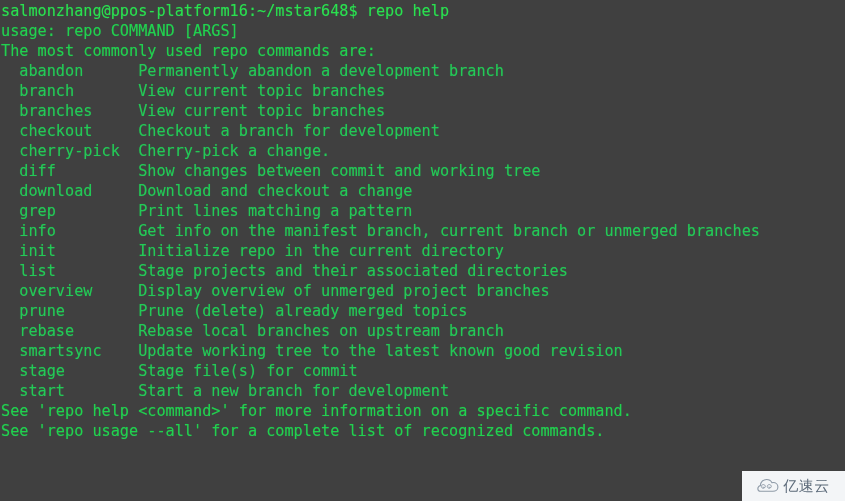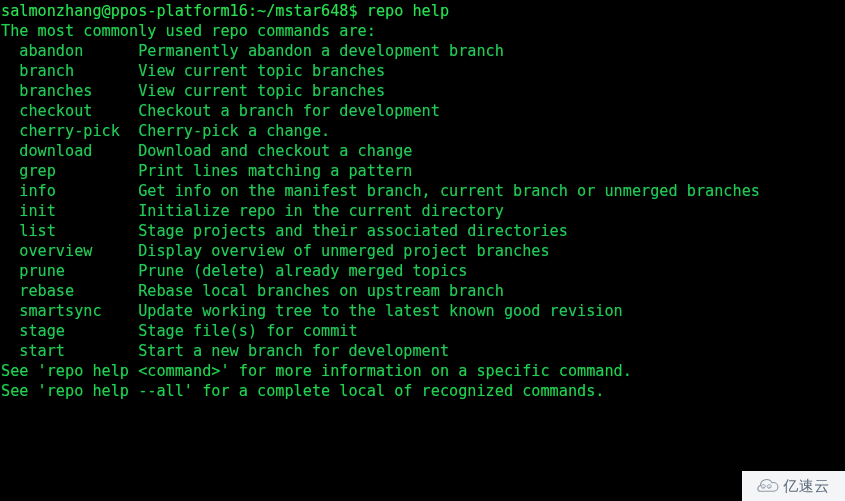--- a/index.html
+++ b/index.html
@@ -11,21 +11,21 @@
     width: 845px;
     height: 501px;
     overflow: hidden;
     font-family: "DejaVu Sans Mono", "Liberation Mono", monospace;
   }
 
   #terminal {
     position: relative;
     width: 845px;
     height: 501px;
-    background: #000000;
+    background: #404040;
     box-sizing: border-box;
     padding: 1px 0 0 1px;
   }
 
   .term-line {
     display: block;
     height: 20px;
     line-height: 20px;
     font-size: 15.2px;
     letter-spacing: 0px;
@@ -71,45 +71,47 @@
     white-space: nowrap;
   }
 </style>
 </head>
 <body>
 
 <div id="terminal">
 
   <div class="term-line prompt-line">salmonzhang@ppos-platform16:~/mstar648$ repo help</div>
 
+  <div class="term-line">usage: repo COMMAND [ARGS]</div>
 
   <div class="term-line">The most commonly used repo commands are:</div>
 
   <div>
     <div class="term-line cmd-row">  abandon      Permanently abandon a development branch</div>
     <div class="term-line cmd-row">  branch       View current topic branches</div>
     <div class="term-line cmd-row">  branches     View current topic branches</div>
     <div class="term-line cmd-row">  checkout     Checkout a branch for development</div>
     <div class="term-line cmd-row">  cherry-pick  Cherry-pick a change.</div>
+    <div class="term-line cmd-row">  diff         Show changes between commit and working tree</div>
     <div class="term-line cmd-row">  download     Download and checkout a change</div>
     <div class="term-line cmd-row">  grep         Print lines matching a pattern</div>
     <div class="term-line cmd-row">  info         Get info on the manifest branch, current branch or unmerged branches</div>
     <div class="term-line cmd-row">  init         Initialize repo in the current directory</div>
     <div class="term-line cmd-row">  list         Stage projects and their associated directories</div>
     <div class="term-line cmd-row">  overview     Display overview of unmerged project branches</div>
     <div class="term-line cmd-row">  prune        Prune (delete) already merged topics</div>
     <div class="term-line cmd-row">  rebase       Rebase local branches on upstream branch</div>
     <div class="term-line cmd-row">  smartsync    Update working tree to the latest known good revision</div>
     <div class="term-line cmd-row">  stage        Stage file(s) for commit</div>
     <div class="term-line cmd-row">  start        Start a new branch for development</div>
   </div>
 
   <div>
     <div class="term-line">See 'repo help &lt;command&gt;' for more information on a specific command.</div>
-    <div class="term-line">See 'repo help --all' for a complete local of recognized commands.</div>
+    <div class="term-line">See 'repo usage --all' for a complete list of recognized commands.</div>
   </div>
 
   <div id="watermark">
     <svg class="wm-icon" viewBox="0 0 34 24" aria-hidden="true">
       <path d="M9.2 20.2 H24.6 C29.1 20.2 32.3 17.2 32.3 13.4 C32.3 9.7 29.2 6.7 25.0 6.7 C24.3 6.7 23.7 6.8 23.1 6.9 C21.6 3.9 18.4 2.0 14.8 2.0 C9.6 2.0 5.4 5.9 5.4 10.8 C5.4 11.0 5.4 11.2 5.4 11.3 C3.0 12.0 1.3 14.0 1.3 16.3 C1.3 18.5 3.0 20.2 5.3 20.2 Z" fill="none" stroke="#8e9aa7" stroke-width="1.7" stroke-linejoin="round"></path>
       <path d="M9.8 15.6 C8.0 15.6 6.7 14.3 6.7 12.7 C6.7 11.1 8.0 9.8 9.8 9.8 C11.5 9.8 12.9 11.1 12.9 12.7 C12.9 14.0 12.0 14.9 10.8 14.9 C9.9 14.9 9.3 14.3 9.3 13.6" fill="none" stroke="#8e9aa7" stroke-width="1.5" stroke-linecap="round"></path>
       <path d="M19.0 15.6 C17.2 15.6 15.9 14.3 15.9 12.7 C15.9 11.1 17.2 9.8 19.0 9.8 C20.7 9.8 22.1 11.1 22.1 12.7 C22.1 14.0 21.2 14.9 20.0 14.9 C19.1 14.9 18.5 14.3 18.5 13.6" fill="none" stroke="#8e9aa7" stroke-width="1.5" stroke-linecap="round"></path>
     </svg>
     <span class="wm-text">亿速云</span>
   </div>

